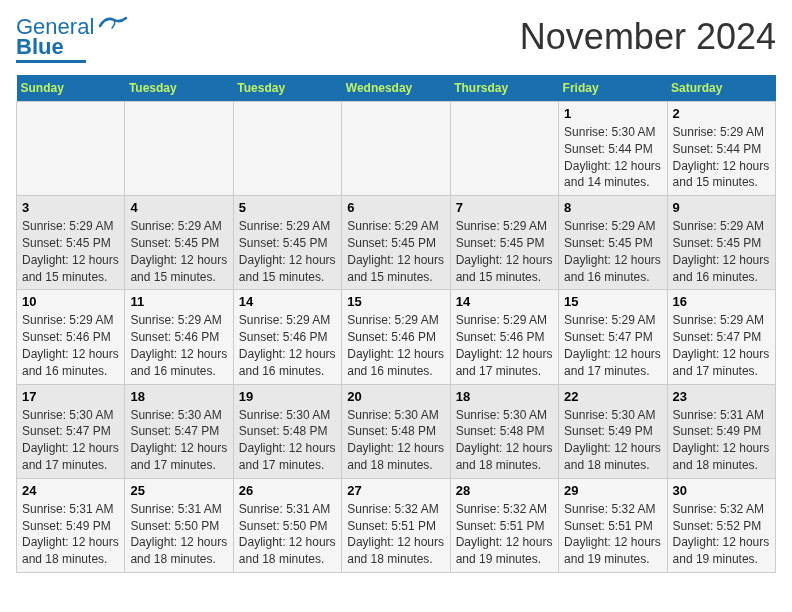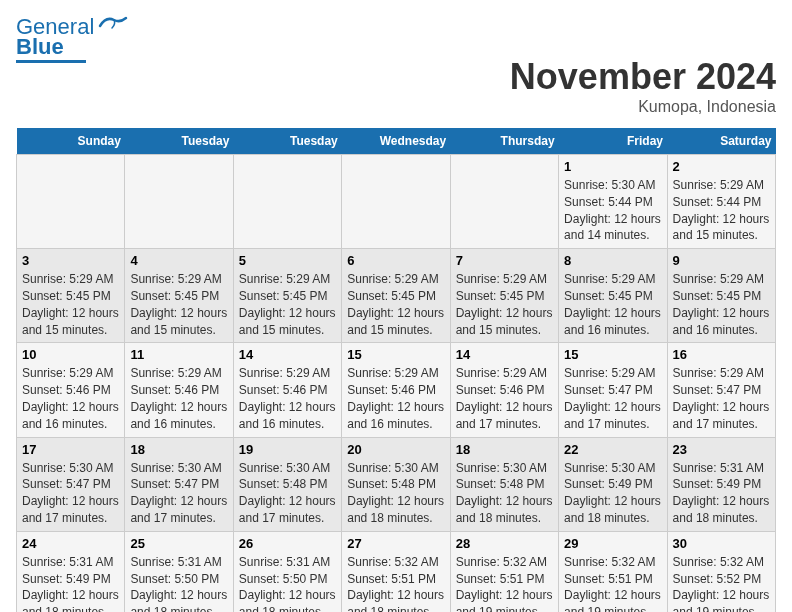--- a/index.html
+++ b/index.html
@@ -25,38 +25,37 @@
       width: 70px;
       height: 3px;
       background: #1a6faf;
       margin-top: 2px;
     }
     .title-section {
       text-align: right;
     }
     .month-title {
       font-size: 36px;
-      font-weight: bold;
+      font-weight: normal;
       color: #333;
-      margin-top: 40px;
     }
     .subtitle {
       font-size: 16px;
       color: #555;
     }
     table {
       width: 100%;
       border-collapse: collapse;
       font-size: 11px;
     }
     thead th {
       background: #1a6faf;
-      color: #ffffff;
+      color: #bef264;
       padding: 6px 4px;
-      text-align: right;
+      text-align: left;
       font-size: 12px;
       font-weight: bold;
     }
     tbody tr {
       height: 80px;
     }
     tbody tr:nth-child(odd) {
       background: #f5f5f5;
     }
     tbody tr:nth-child(even) {
@@ -95,21 +94,20 @@
       <svg width="30" height="22" viewBox="0 0 30 22" style="margin-left:4px;margin-top:-4px;">
         <path d="M2,12 Q8,2 16,6 Q22,9 28,4" stroke="#1a6faf" stroke-width="2.5" fill="none" stroke-linecap="round"></path>
         <path d="M16,6 Q18,10 14,14" stroke="#1a6faf" stroke-width="1.5" fill="none" stroke-linecap="round"></path>
       </svg>
     </div>
     <div style="font-size:22px;font-weight:bold;color:#1a6faf;line-height:1;margin-top:-2px;">Blue</div>
     <div class="logo-line"></div>
   </div>
   <div class="title-section">
     <div class="month-title">November 2024</div>
-    <div class="subtitle">Kumopa, Indonesia</div>
   </div>
 </div>
 
 <table>
   <thead>
     <tr>
     <th>Sunday</th>
         <th>Tuesday</th>
         <th>Tuesday</th>
         <th>Wednesday</th>

